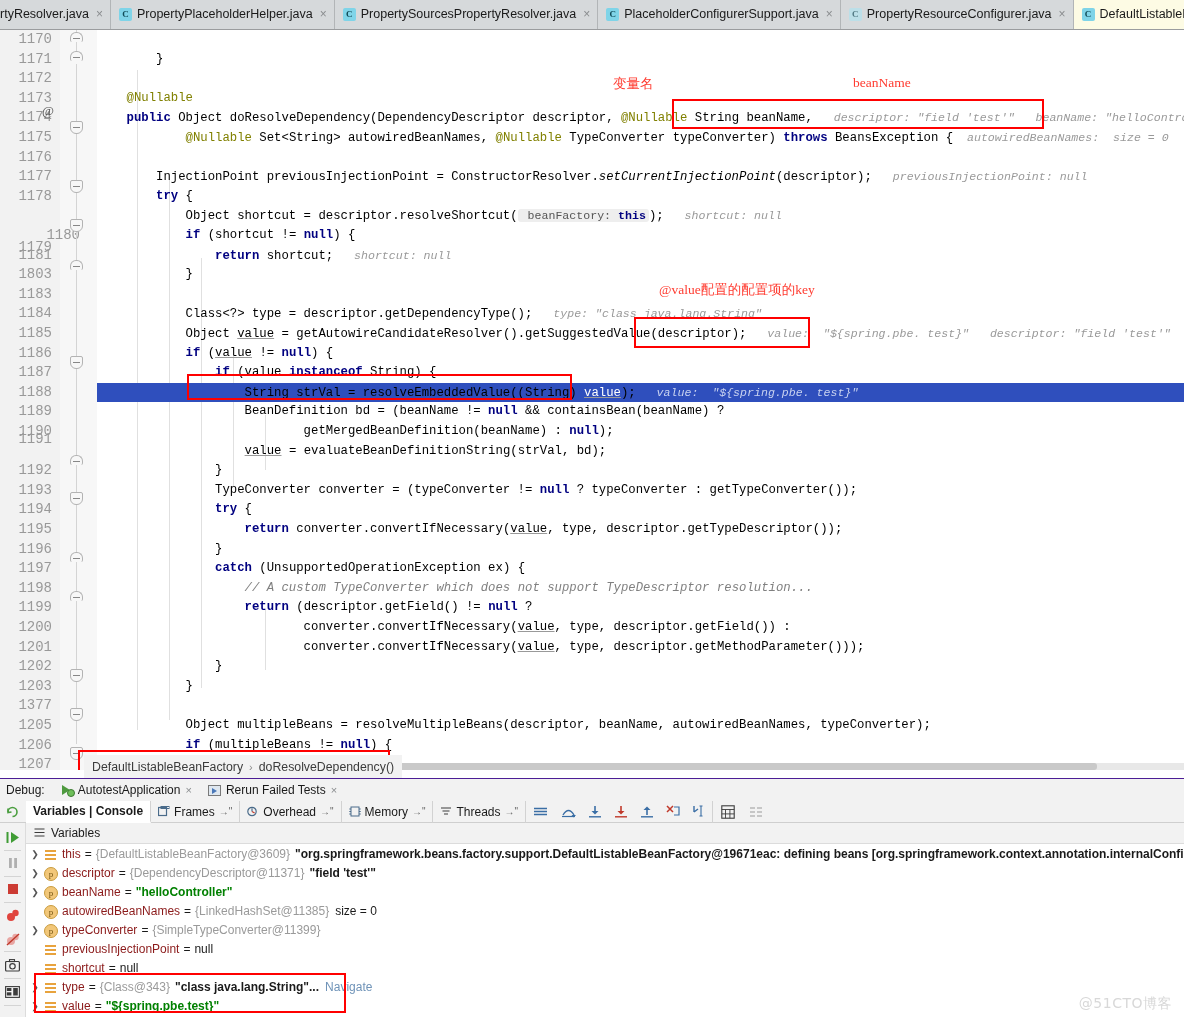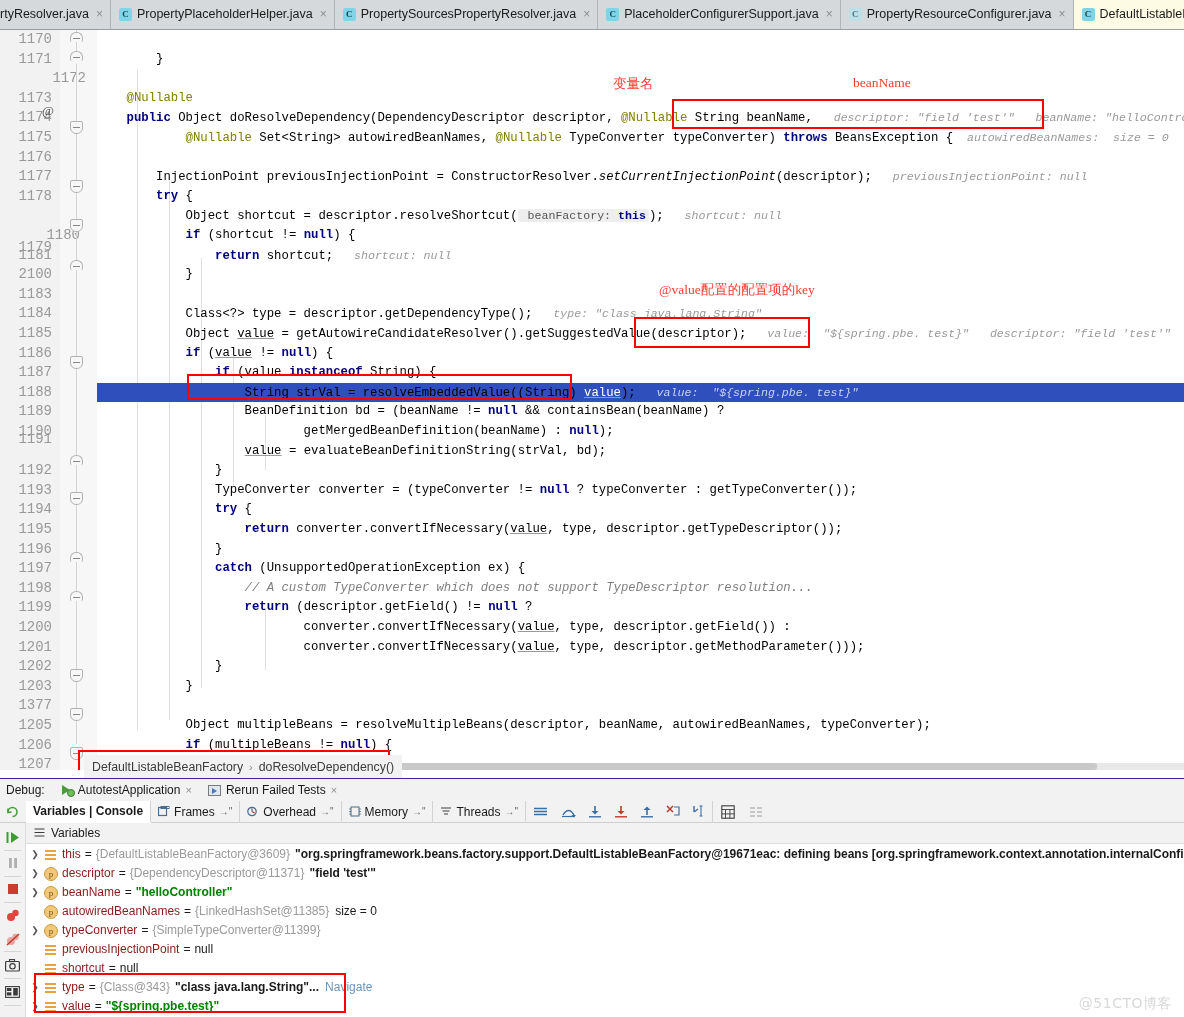--- a/index.html
+++ b/index.html
@@ -273,31 +273,31 @@
 
   </div>
 
   <div class="editor">
 
     <div class="gutter">
       <div class="gutter-strip"></div>
       <div id="lnums">
           <div class="lnum" style="top: 0px;">1170</div>
           <div class="lnum" style="top: 19.6px;">1171</div>
-          <div class="lnum" style="top: 39.2px; margin-left: 34px;">1172</div>
+          <div class="lnum" style="top: 39.2px;">1172</div>
           <div class="lnum" style="top: 58.8px;">1173</div>
           <div class="lnum" style="top: 78.4px;">1174</div>
           <div class="lnum" style="top: 98px;">1175</div>
           <div class="lnum" style="top: 117.6px;">1176</div>
           <div class="lnum" style="top: 137.2px;">1177</div>
           <div class="lnum" style="top: 156.8px;">1178</div>
           <div class="lnum" style="top: 176.4px; margin-top: 32px;">1179</div>
           <div class="lnum" style="top: 196px; margin-left: 28px;">1180</div>
           <div class="lnum" style="top: 215.6px;">1181</div>
-          <div class="lnum" style="top: 235.2px;">2100</div>
+          <div class="lnum" style="top: 235.2px;">1803</div>
           <div class="lnum" style="top: 254.8px;">1183</div>
           <div class="lnum" style="top: 274.4px;">1184</div>
           <div class="lnum" style="top: 294px;">1185</div>
           <div class="lnum" style="top: 313.6px;">1186</div>
           <div class="lnum" style="top: 333.2px;">1187</div>
           <div class="lnum" style="top: 352.8px;">1188</div>
           <div class="lnum" style="top: 372.4px;">1189</div>
           <div class="lnum" style="top: 392px;">1190</div>
           <div class="lnum" style="top: 400px;">1191</div>
           <div class="lnum" style="top: 431.2px;">1192</div>

